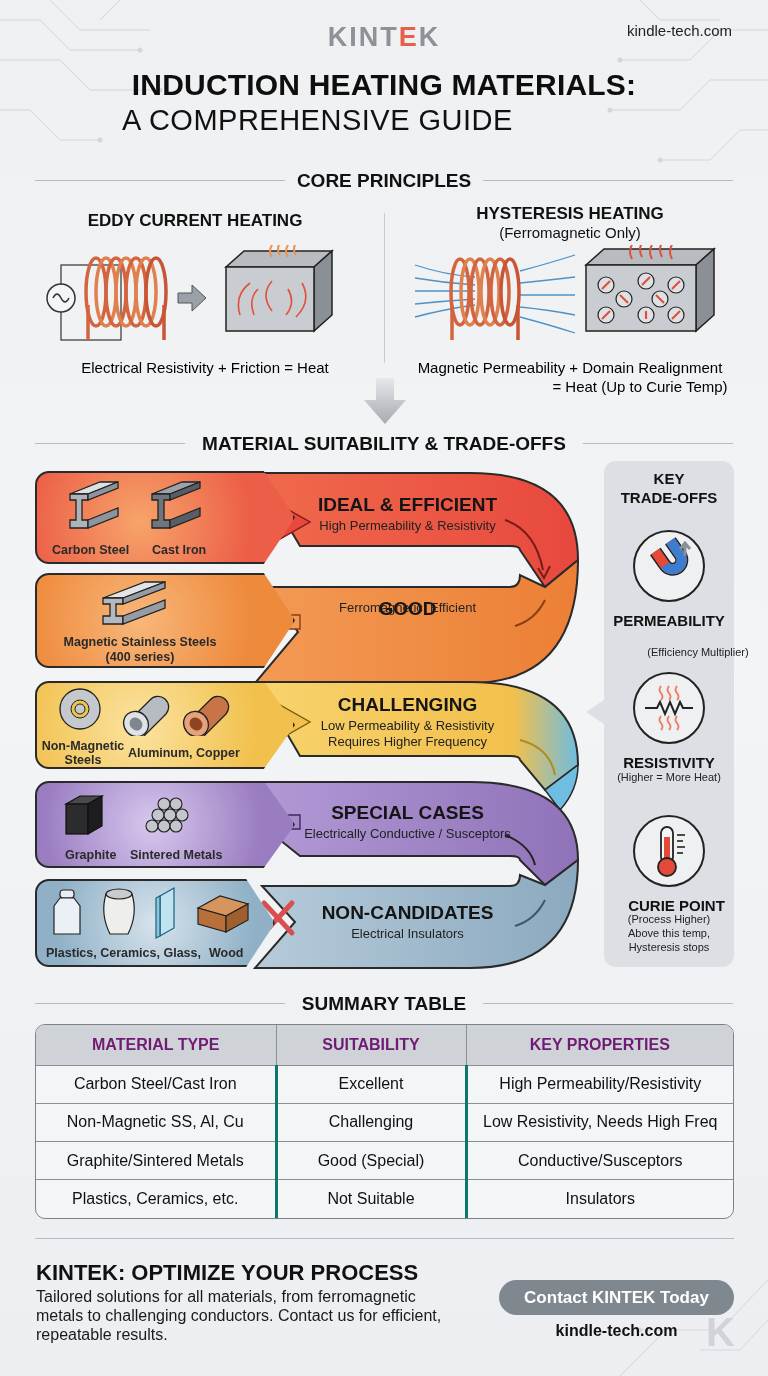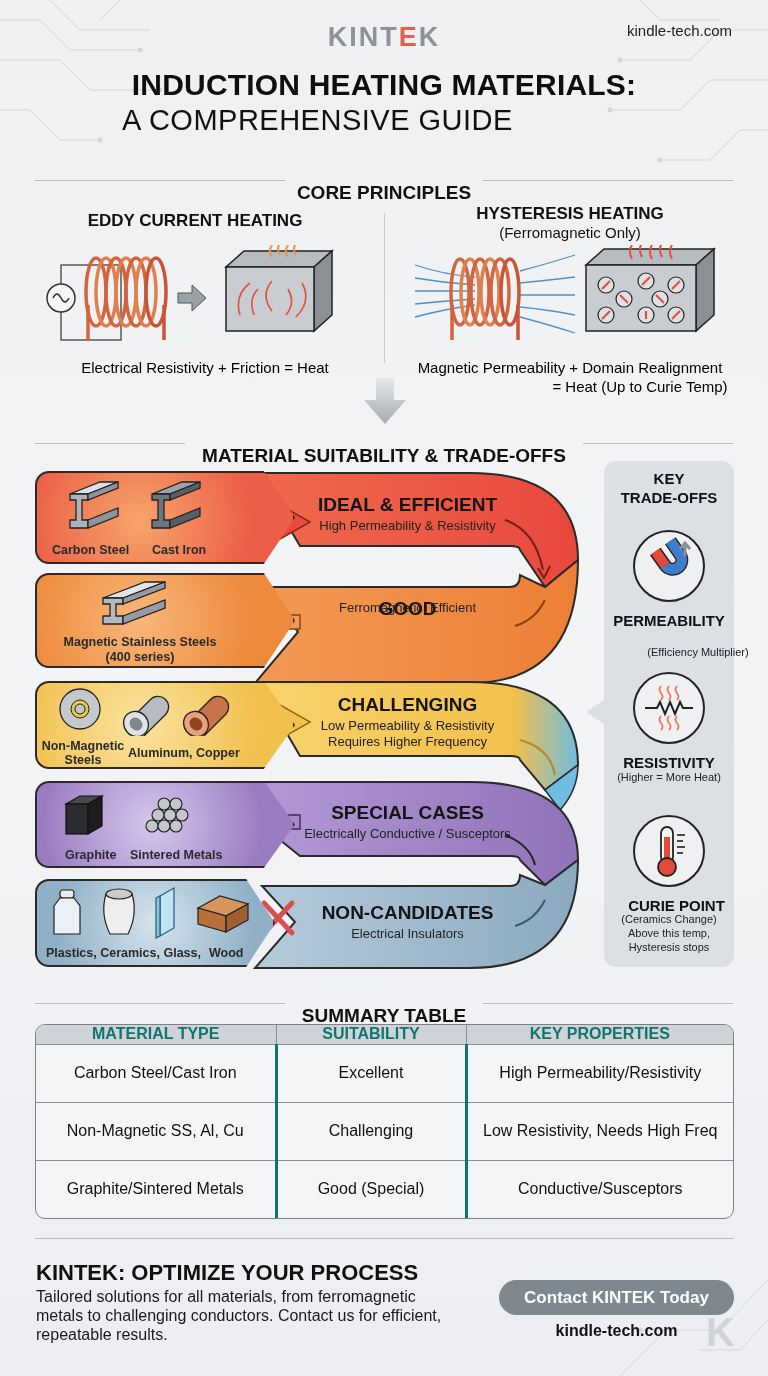--- a/index.html
+++ b/index.html
@@ -13,21 +13,21 @@
   .circuit { position: absolute; left: 0; top: 0; width: 768px; height: 1376px; pointer-events: none; }
   .abs { position: absolute; }
 
   
   .logo { left: 0; width: 768px; top: 22px; text-align: center; font-size: 27px; font-weight: 700; letter-spacing: 2px; color: #8e9298; }
   .logo .e { color: #e8604a; }
   .site-top { right: 36px; top: 22px; font-size: 15px; color: #222; }
   .title1 { left: 0; width: 768px; top: 68px; text-align: center; font-size: 30px; font-weight: 800; color: #0e0e0e; letter-spacing: 0.2px; }
   .title2 { left: 0; width: 635px; top: 104px; text-align: center; font-size: 29px; font-weight: 400; color: #111; letter-spacing: 0.5px; }
 
-  .section-title { left: 0; width: 768px; text-align: center; font-size: 19px; font-weight: 700; color: #111; margin-top: 12px; }
+  .section-title { left: 0; width: 768px; text-align: center; font-size: 19px; font-weight: 700; color: #111; }
   .rule { height: 1px; background: #b9bdc2; }
 
   .sub-head { font-size: 17px; font-weight: 700; color: #111; text-align: center; }
   .sub-sub { font-size: 15px; color: #111; text-align: center; }
   .caption { font-size: 15px; color: #000000; text-align: center; line-height: 19px; }
 
   
   .band-left {
     position: absolute; border: 2px solid #2a2a2a; border-radius: 14px;
     clip-path: polygon(0 0, 88% 0, 100% 50%, 88% 100%, 0 100%);
@@ -39,21 +39,21 @@
   
   .side-panel { left: 604px; top: 461px; width: 130px; height: 506px; background: #dcdfe3; border-radius: 12px; }
   .side-title { font-size: 15px; font-weight: 800; color: #111; text-align: center; line-height: 19px; }
   .side-circle { width: 72px; height: 72px; border: 2px solid #222; border-radius: 50%; background: #eef0f2; }
   .side-label { font-size: 15px; font-weight: 800; text-align: center; color: #111; }
   .side-note { font-size: 11px; text-align: center; color: #222; line-height: 13px; }
 
   
   .table-wrap { left: 35px; top: 1024px; width: 699px; height: 195px; border: 1.5px solid #7d8288; border-radius: 10px; overflow: hidden; background: #f4f5f7; }
   table { width: 100%; border-collapse: collapse; height: 100%; }
-  th { background: #cfd2d6; font-size: 16px; font-weight: 700; color: #0f766e; height: 19px; border-right: 1px solid #8a8f95; border-bottom: 1px solid #8a8f95; }
+  th { background: #cfd2d6; font-size: 16px; font-weight: 700; color: #701a75; height: 40px; border-right: 1px solid #8a8f95; border-bottom: 1px solid #8a8f95; }
   td { font-size: 16px; color: #111; text-align: center; height: 32.5px; border-right: 3px solid #0f766e; border-bottom: 1px solid #8a8f95; }
   th:last-child, td:last-child { border-right: none; }
   tr:last-child td { border-bottom: none; }
 
   
   .foot-title { left: 36px; top: 1260px; font-size: 22px; font-weight: 800; color: #111; }
   .foot-text { left: 36px; top: 1287px; width: 420px; font-size: 16px; color: #1a1a1a; line-height: 19px; }
   .cta { left: 499px; top: 1280px; width: 235px; height: 35px; border-radius: 18px; background: #7f878f; color: #fff; font-size: 17px; font-weight: 700; border: none; text-align: center; line-height: 35px; }
   .site-bottom { left: 499px; width: 235px; top: 1322px; font-size: 16px; font-weight: 700; color: #111; text-align: center; }
 </style>
@@ -408,21 +408,21 @@
     <circle cx="32" cy="50" r="9" fill="#e34a3a" stroke="#222" stroke-width="1.8"></circle>
     <g stroke="#222" stroke-width="1.6">
         <line x1="42" y1="18" x2="50" y2="18"></line>
         <line x1="42" y1="24" x2="48" y2="24"></line>
         <line x1="42" y1="30" x2="50" y2="30"></line>
         <line x1="42" y1="36" x2="48" y2="36"></line>
       </g>
   </svg>
 </div>
 <div class="abs side-label" style="left:604px; width:130px; top:897px;padding-left:15px;">CURIE POINT</div>
-<div class="abs side-note" style="left:604px; width:130px; top:913px;">(Ceramics Change)</div>
+<div class="abs side-note" style="left:604px; width:130px; top:913px;">(Process Higher)</div>
 <div class="abs side-note" style="left:604px; width:130px; top:927px;">Above this temp,</div>
 <div class="abs side-note" style="left:604px; width:130px; top:941px;">Hysteresis stops</div>
 
 <div class="abs rule" style="left:35px; top:1003px; width:250px;"></div>
 <div class="abs rule" style="left:483px; top:1003px; width:250px;"></div>
 <div class="abs section-title" style="top:993px;">SUMMARY TABLE</div>
 
 <div class="abs table-wrap">
   <table>
     <thead>
@@ -441,20 +441,25 @@
       <tr>
         <td>Non-Magnetic SS, Al, Cu</td>
         <td>Challenging</td>
         <td>Low Resistivity, Needs High Freq</td>
       </tr>
       <tr>
         <td>Graphite/Sintered Metals</td>
         <td>Good (Special)</td>
         <td>Conductive/Susceptors</td>
       </tr>
+      <tr>
+        <td>Plastics, Ceramics, etc.</td>
+        <td>Not Suitable</td>
+        <td>Insulators</td>
+      </tr>
     </tbody>
   </table>
 </div>
 
 <div class="abs rule" style="left:35px; top:1238px; width:699px;"></div>
 <div class="abs foot-title">KINTEK: OPTIMIZE YOUR PROCESS</div>
 <div class="abs foot-text">Tailored solutions for all materials, from ferromagnetic metals to challenging conductors. Contact us for efficient, repeatable results.</div>
 <button class="abs cta">Contact KINTEK Today</button>
 <div class="abs site-bottom">kindle-tech.com</div>
 <div class="abs" style="left:706px; top:1310px; font-size:40px; font-weight:800; color:#d0d3d7;">K</div>

